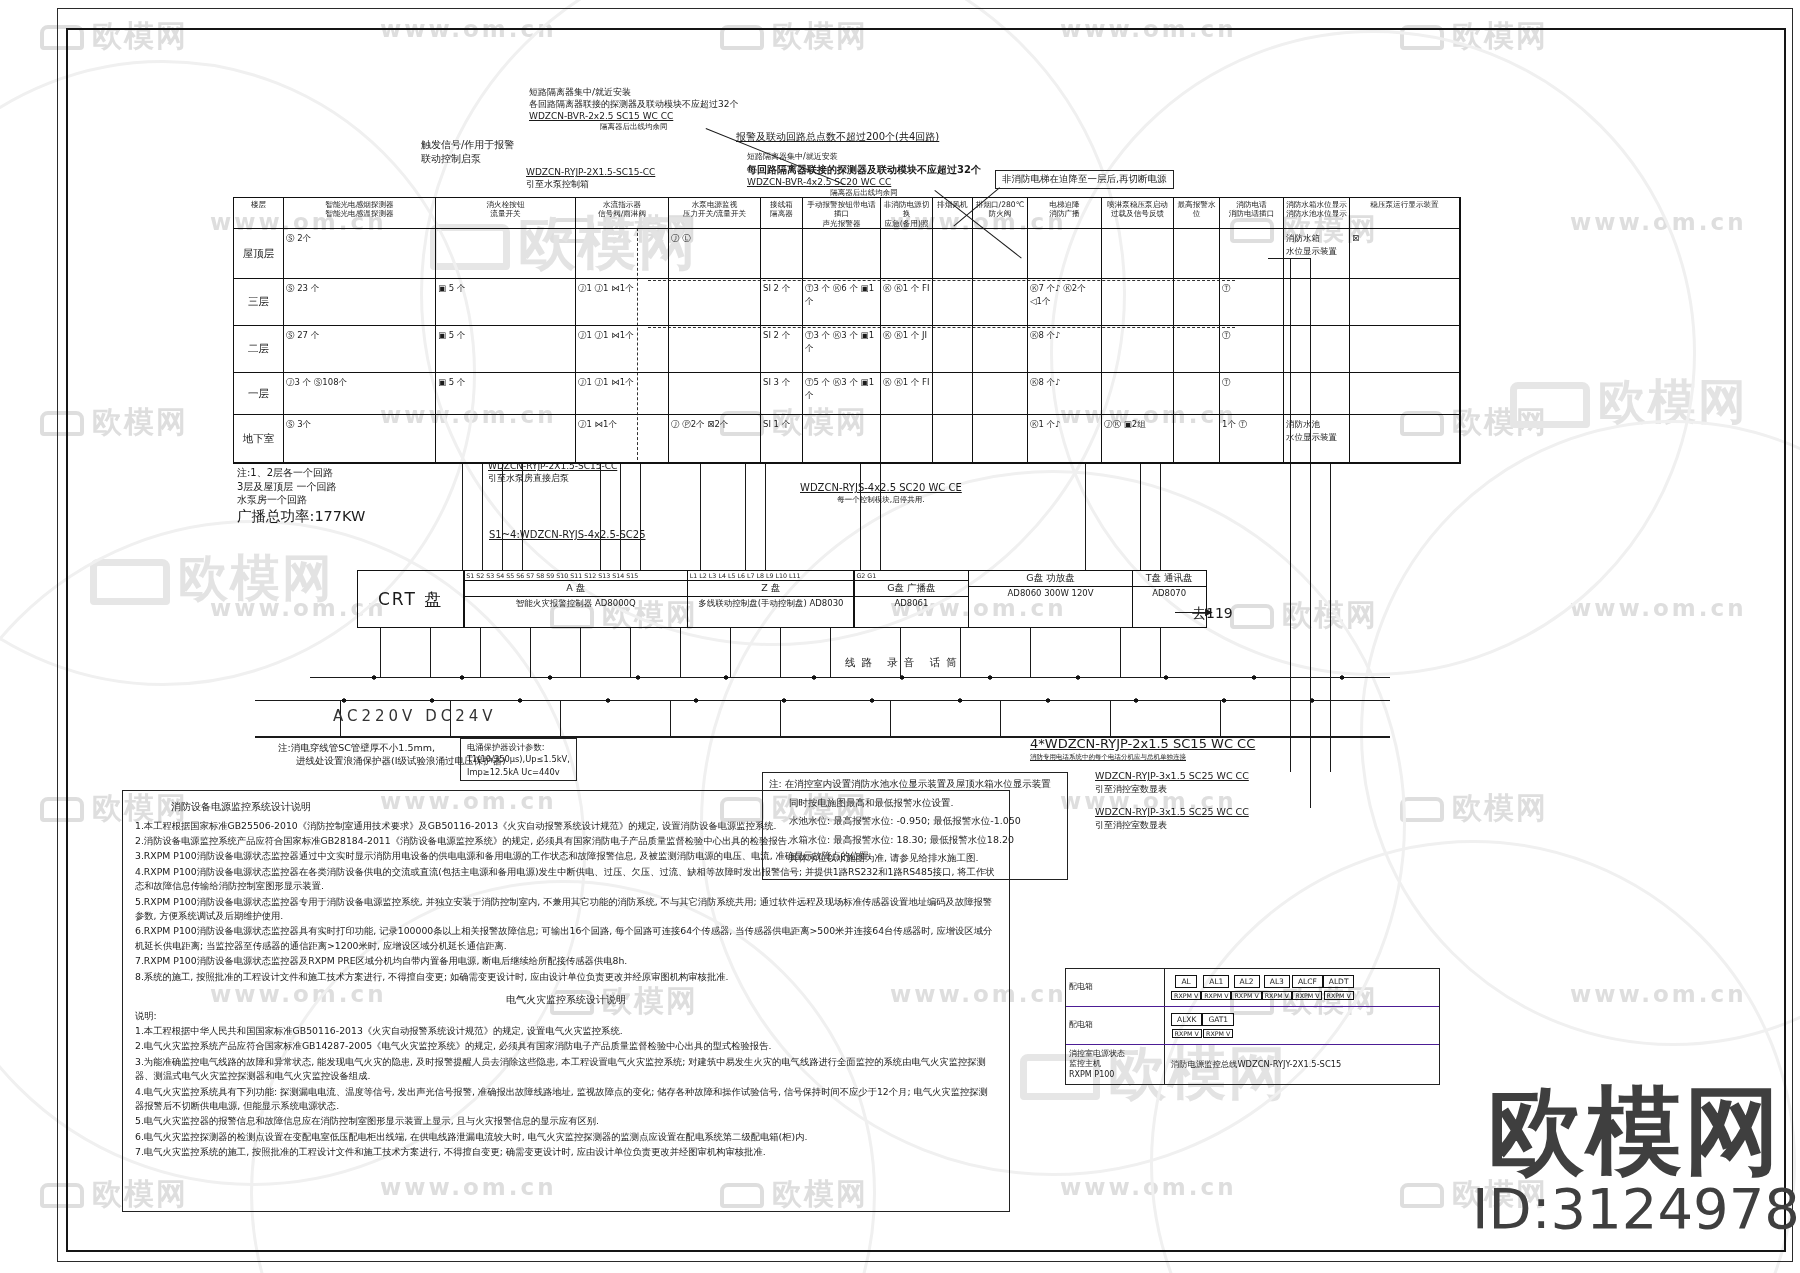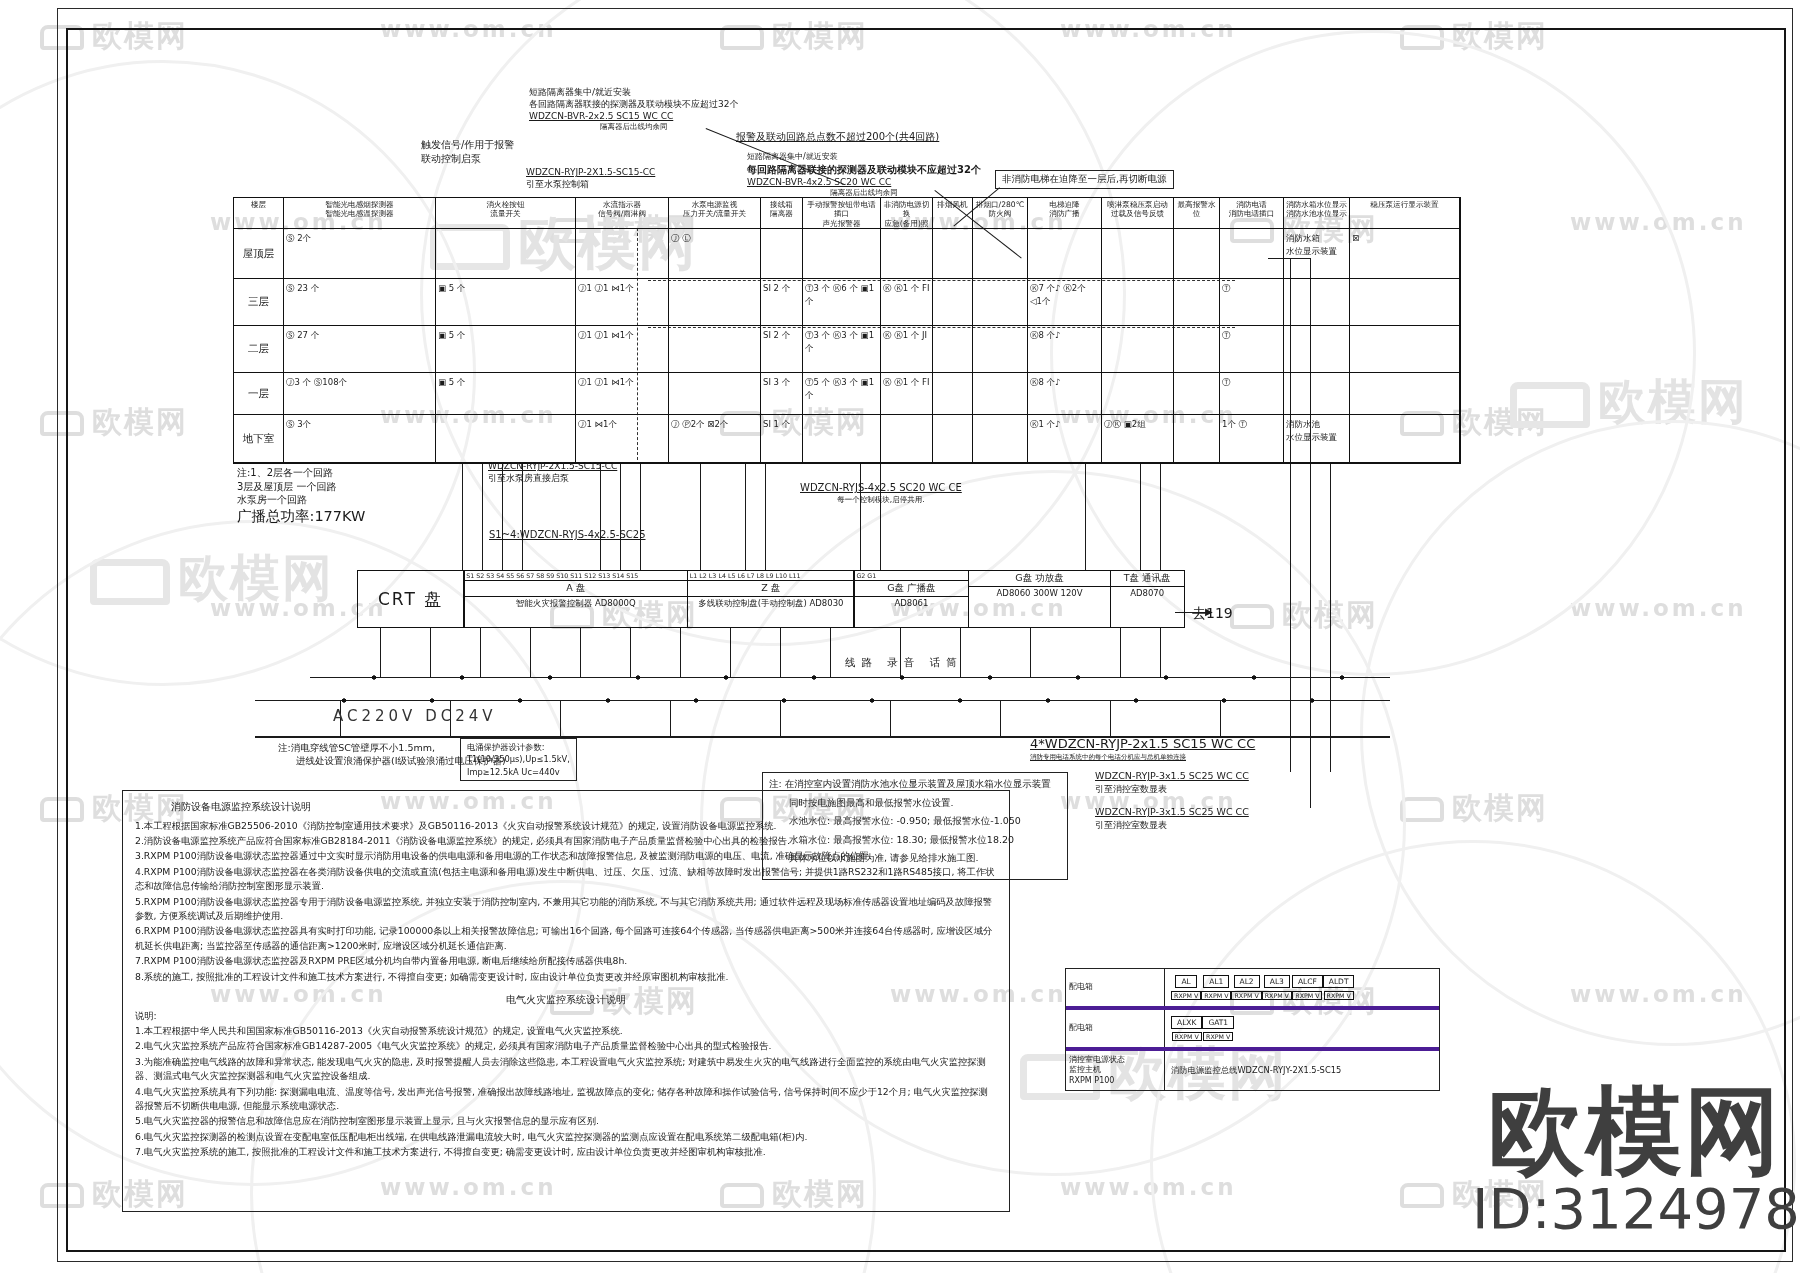--- a/index.html
+++ b/index.html
@@ -45,21 +45,21 @@
   .pdesc{font-size:8.5px;text-align:center;padding:1px 2px;flex:1;line-height:1.3;}
   
   .notebox{position:absolute;border:1px solid #222;padding:2px 6px;z-index:3;background:transparent;}
   #design-notes{position:absolute;left:122px;top:790px;width:888px;height:422px;border:1.2px solid #222;
                 padding:8px 12px;box-sizing:border-box;z-index:3;font-size:9.3px;line-height:1.55;}
   #design-notes .ntitle{padding-left:36px;font-size:10px;margin-bottom:4px;}
   #design-notes .ntitle2{text-align:center;font-size:10px;margin-top:8px;margin-bottom:2px;}
   .nitem{margin-bottom:1px;}
   
   #dist-table{position:absolute;left:1065px;top:968px;width:375px;border:1.2px solid #222;z-index:3;box-sizing:border-box;}
-  .dtr{display:flex;border-bottom:4px solid #4c1d95;}
+  .dtr{display:flex;border-bottom:1px solid #4c1d95;}
   .dtr:last-child{border-bottom:none;}
   .dtl{width:92px;border-right:1px solid #222;font-size:8px;padding:4px 3px;white-space:pre-line;
        display:flex;align-items:center;line-height:1.3;}
   .dtb{flex:1;display:flex;align-items:center;gap:0;padding:6px 6px;flex-wrap:wrap;}
   .dcol{display:flex;flex-direction:column;align-items:center;gap:3px;}
   .dbox{border:1.2px solid #111;font-size:7.5px;padding:1px 5px;}
   .dtag{border:1px solid #111;font-size:6.3px;padding:0 2px;}
   .dbus{font-size:8.3px;}
   
   #big-brand{position:absolute;left:1488px;top:1068px;font-size:96px;font-weight:bold;color:#3f3f3f;z-index:5;letter-spacing:2px;}
@@ -345,21 +345,21 @@
       <div class="psec" style="width: 168px;">
         <div class="pterm">L1 L2 L3 L4 L5 L6 L7 L8 L9 L10 L11</div>
         <div class="pname">Z 盘</div>
         <div class="pdesc">多线联动控制盘(手动控制盘) AD8030</div>
       </div>
       <div class="psec" style="width: 116px;">
         <div class="pterm">G2    G1</div>
         <div class="pname">G盘 广播盘</div>
         <div class="pdesc">AD8061</div>
       </div>
-      <div class="psec" style="width: 143px;">
+      <div class="psec" style="width: 165px;">
         <div class="pname">G盘 功放盘</div>
         <div class="pdesc">AD8060 300W 120V</div>
       </div>
       <div class="psec" style="width: 75px;">
         <div class="pname">T盘 通讯盘</div>
         <div class="pdesc">AD8070</div>
       </div>
     </div>
   <div class="abs n" style="left:1192px;top:604px;font-size:14px;z-index:3;">去119</div>
   <div class="abs" style="left:1205px;top:606px;font-size:10px;z-index:3;">▶</div>

